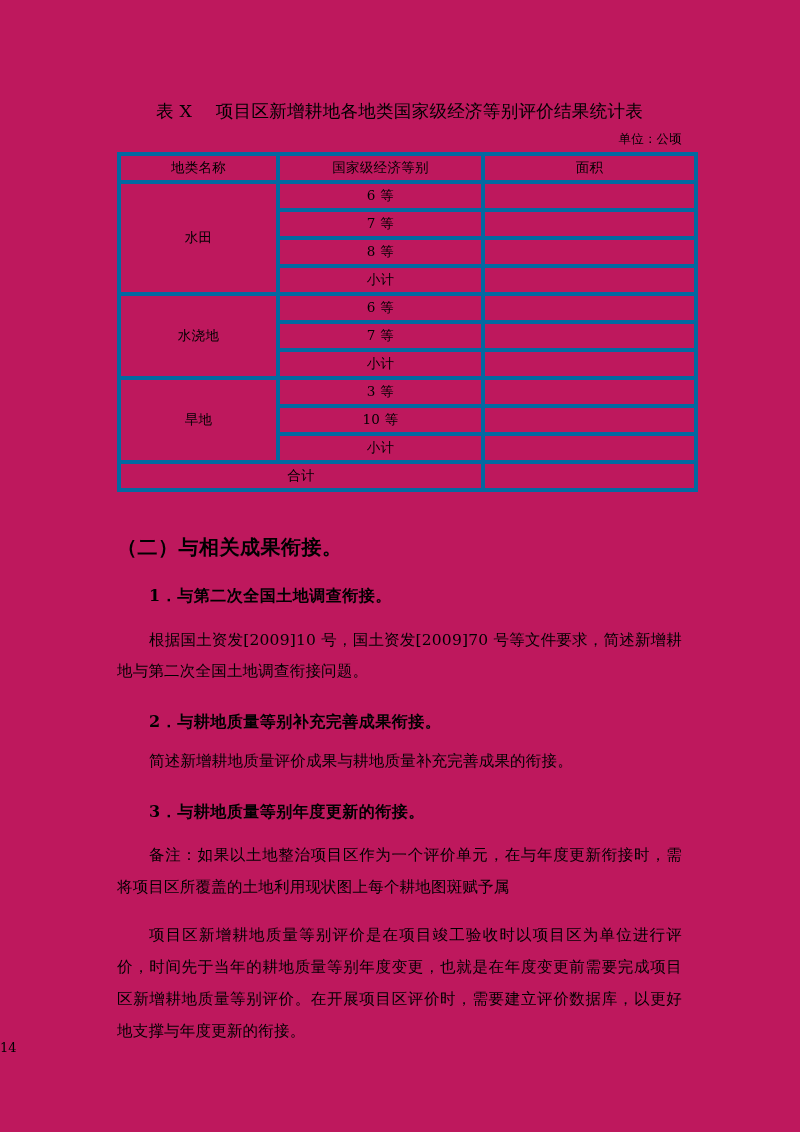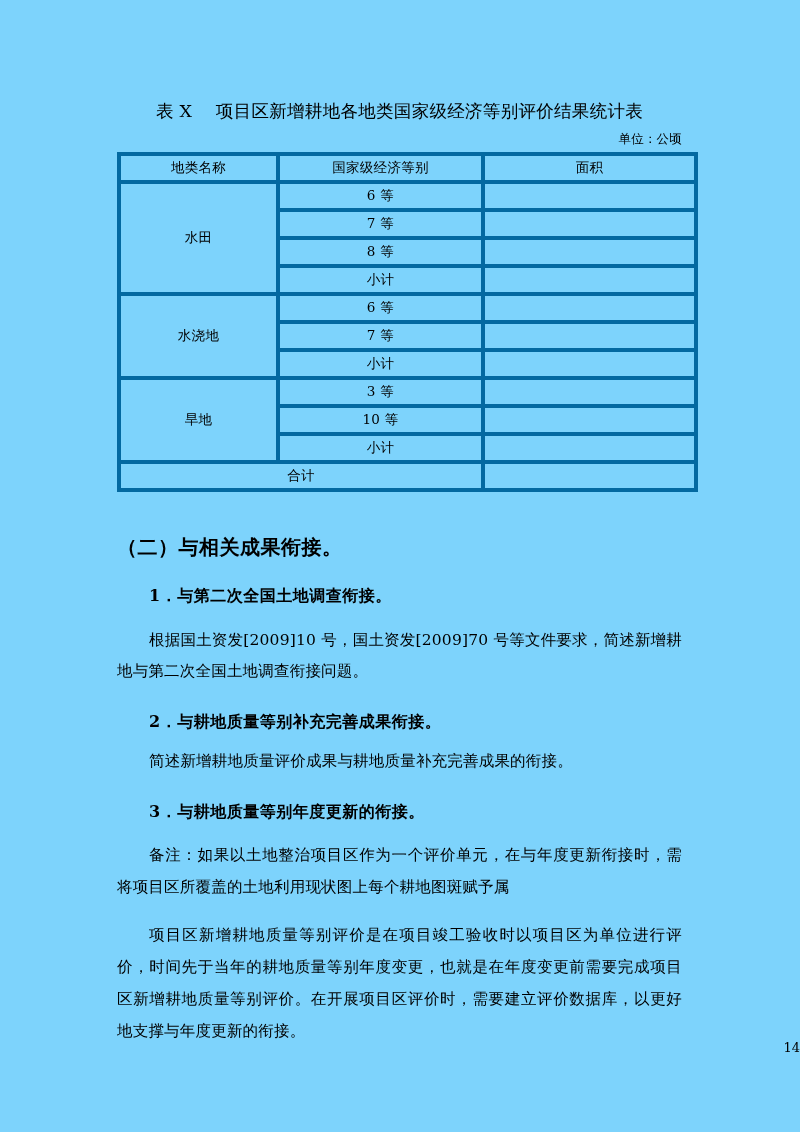--- a/index.html
+++ b/index.html
@@ -8,21 +8,21 @@
     background: #ffffff;
   }
   body {
     font-family: "DejaVu Serif", "Liberation Serif", serif;
     color: #000000;
   }
   .page {
     position: relative;
     width: 800px;
     height: 1132px;
-    background: #7dd3fc;
+    background: #be185d;
     overflow: hidden;
     box-sizing: border-box;
   }
   .content {
     position: absolute;
     left: 117px;
     top: 0;
     width: 565px;
   }
 
@@ -94,21 +94,21 @@
   }
   p.para.tight { margin-top: 12px; }
   p.para.last-loose { margin-top: 16px; }
 
   
   .page-number {
     position: absolute;
     left: 0;
     right: 0;
     top: 1040px;
-    text-align: right;
+    text-align: left;
     font-size: 13px;
     font-family: "DejaVu Serif", "Liberation Serif", serif;
   }
 </style>
 </head>
 <body>
 
 <div class="page">
   <div class="content">
 

